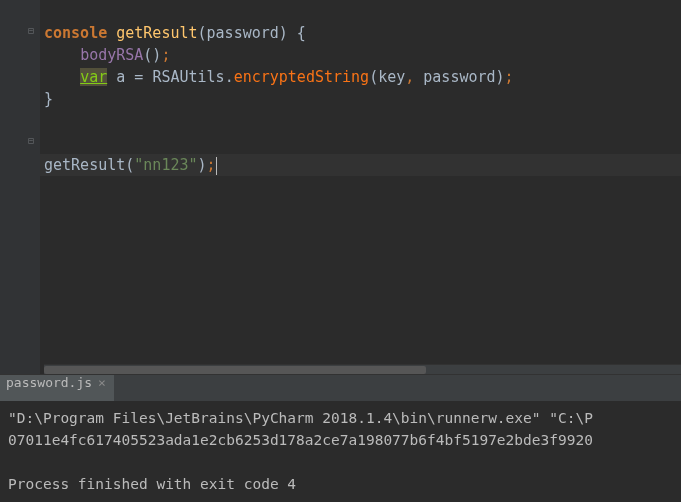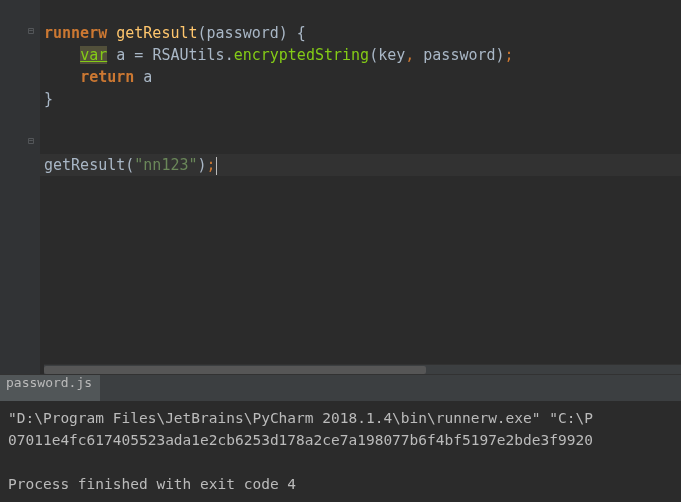--- a/index.html
+++ b/index.html
@@ -49,21 +49,21 @@
   }
   .kw { color: #cc7832; font-weight: bold; }
   .kw-var { color: #84cc16; text-decoration: underline; background: #52503a; }
   .fn-name { color: #ffc66d; }
   .ident { color: #a9b7c6; }
   .param { color: #a9b7c6; }
   .prop { color: #9876aa; }
   .punct { color: #a9b7c6; }
   .semi { color: #cc7832; }
   .str { color: #6a8759; }
-  .call { color: #84cc16; }
+  .call { color: #f97316; }
   .brace { color: #a9b7c6; }
   .cursor {
     display: inline-block;
     width: 1px;
     height: 18px;
     background: #bbbbbb;
     vertical-align: middle;
   }
   .hscroll {
     position: absolute;
@@ -98,21 +98,20 @@
   }
   .console-tab {
     display: flex;
     align-items: flex-start;
     height: 26px;
     padding: 0 8px 0 6px;
     background: #515658;
     color: #bbbbbb;
     font-size: 13px;
     gap: 6px;
-    flex-direction: column;
   }
   .close-x {
     color: #8a8a8a;
     font-size: 13px;
     cursor: pointer;
   }
   .console-body {
     flex: 1;
     background: #2b2b2b;
     padding: 6px 8px;
@@ -126,23 +125,23 @@
 </style>
 </head>
 <body>
 
 <div class="editor-region">
   <div class="gutter">
     <span class="gutter-icon" style="top:25px;">⊟</span>
     <span class="gutter-icon" style="top:135px;">⊟</span>
   </div>
   <div class="code-area">
-    <div class="code-line"><span class="kw">runnerw</span> <span class="fn-name">getResult</span><span class="punct">(</span><span class="param">password</span><span class="punct">)</span><span class="brace"> {</span></div>
+    <div class="code-line"><span class="kw">console</span> <span class="fn-name">getResult</span><span class="punct">(</span><span class="param">password</span><span class="punct">)</span><span class="brace"> {</span></div>
+    <div class="code-line"><span>    </span><span class="prop">bodyRSA</span><span class="punct">()</span><span class="semi">;</span></div>
     <div class="code-line"><span>    </span><span class="kw-var">var</span><span> </span><span class="ident">a</span><span class="punct"> = </span><span class="ident">RSAUtils</span><span class="punct">.</span><span class="call">encryptedString</span><span class="punct">(</span><span class="ident">key</span><span class="semi">,</span><span> </span><span class="ident">password</span><span class="punct">)</span><span class="semi">;</span></div>
-    <div class="code-line"><span>    </span><span class="kw">return</span><span> </span><span class="ident">a</span></div>
     <div class="code-line"><span class="brace">}</span></div>
     <div class="code-line"></div>
     <div class="code-line"></div>
     <div class="code-line highlighted-line"><span class="ident">getResult</span><span class="punct">(</span><span class="str">"nn123"</span><span class="punct">)</span><span class="semi">;</span><span class="cursor"></span></div>
     <div class="hscroll">
       <div class="hscroll-thumb"></div>
     </div>
   </div>
 </div>
 

